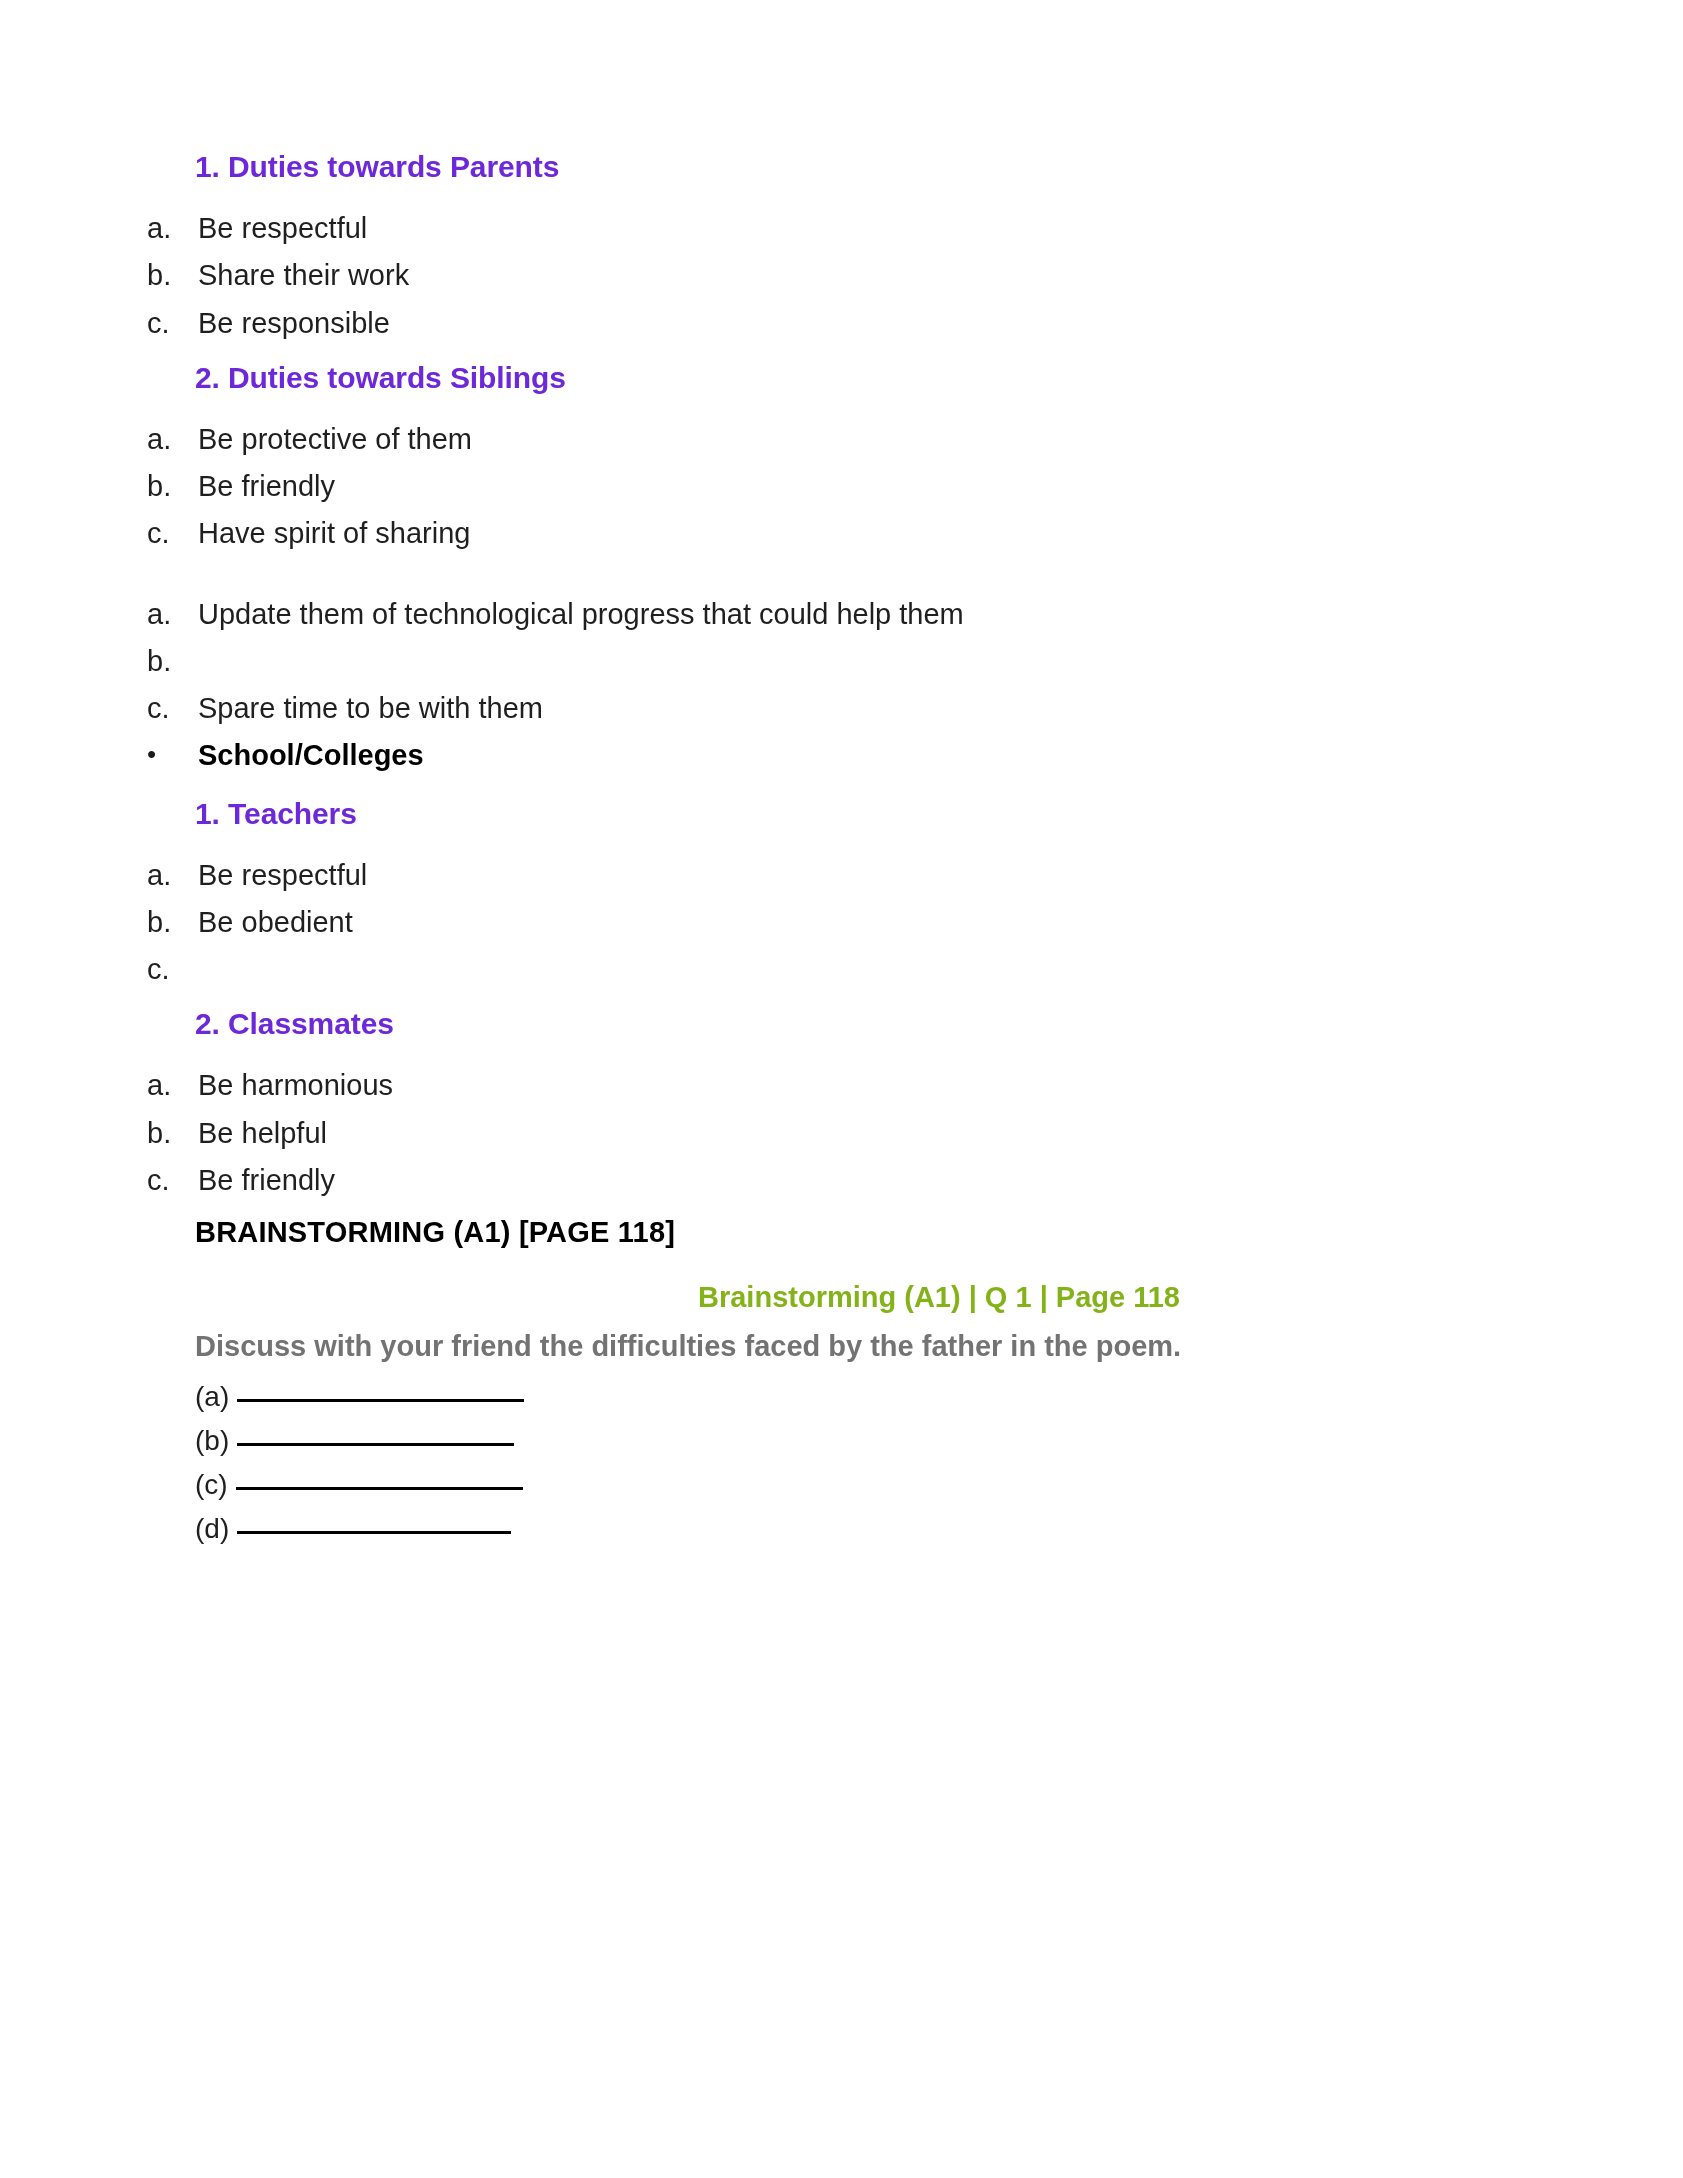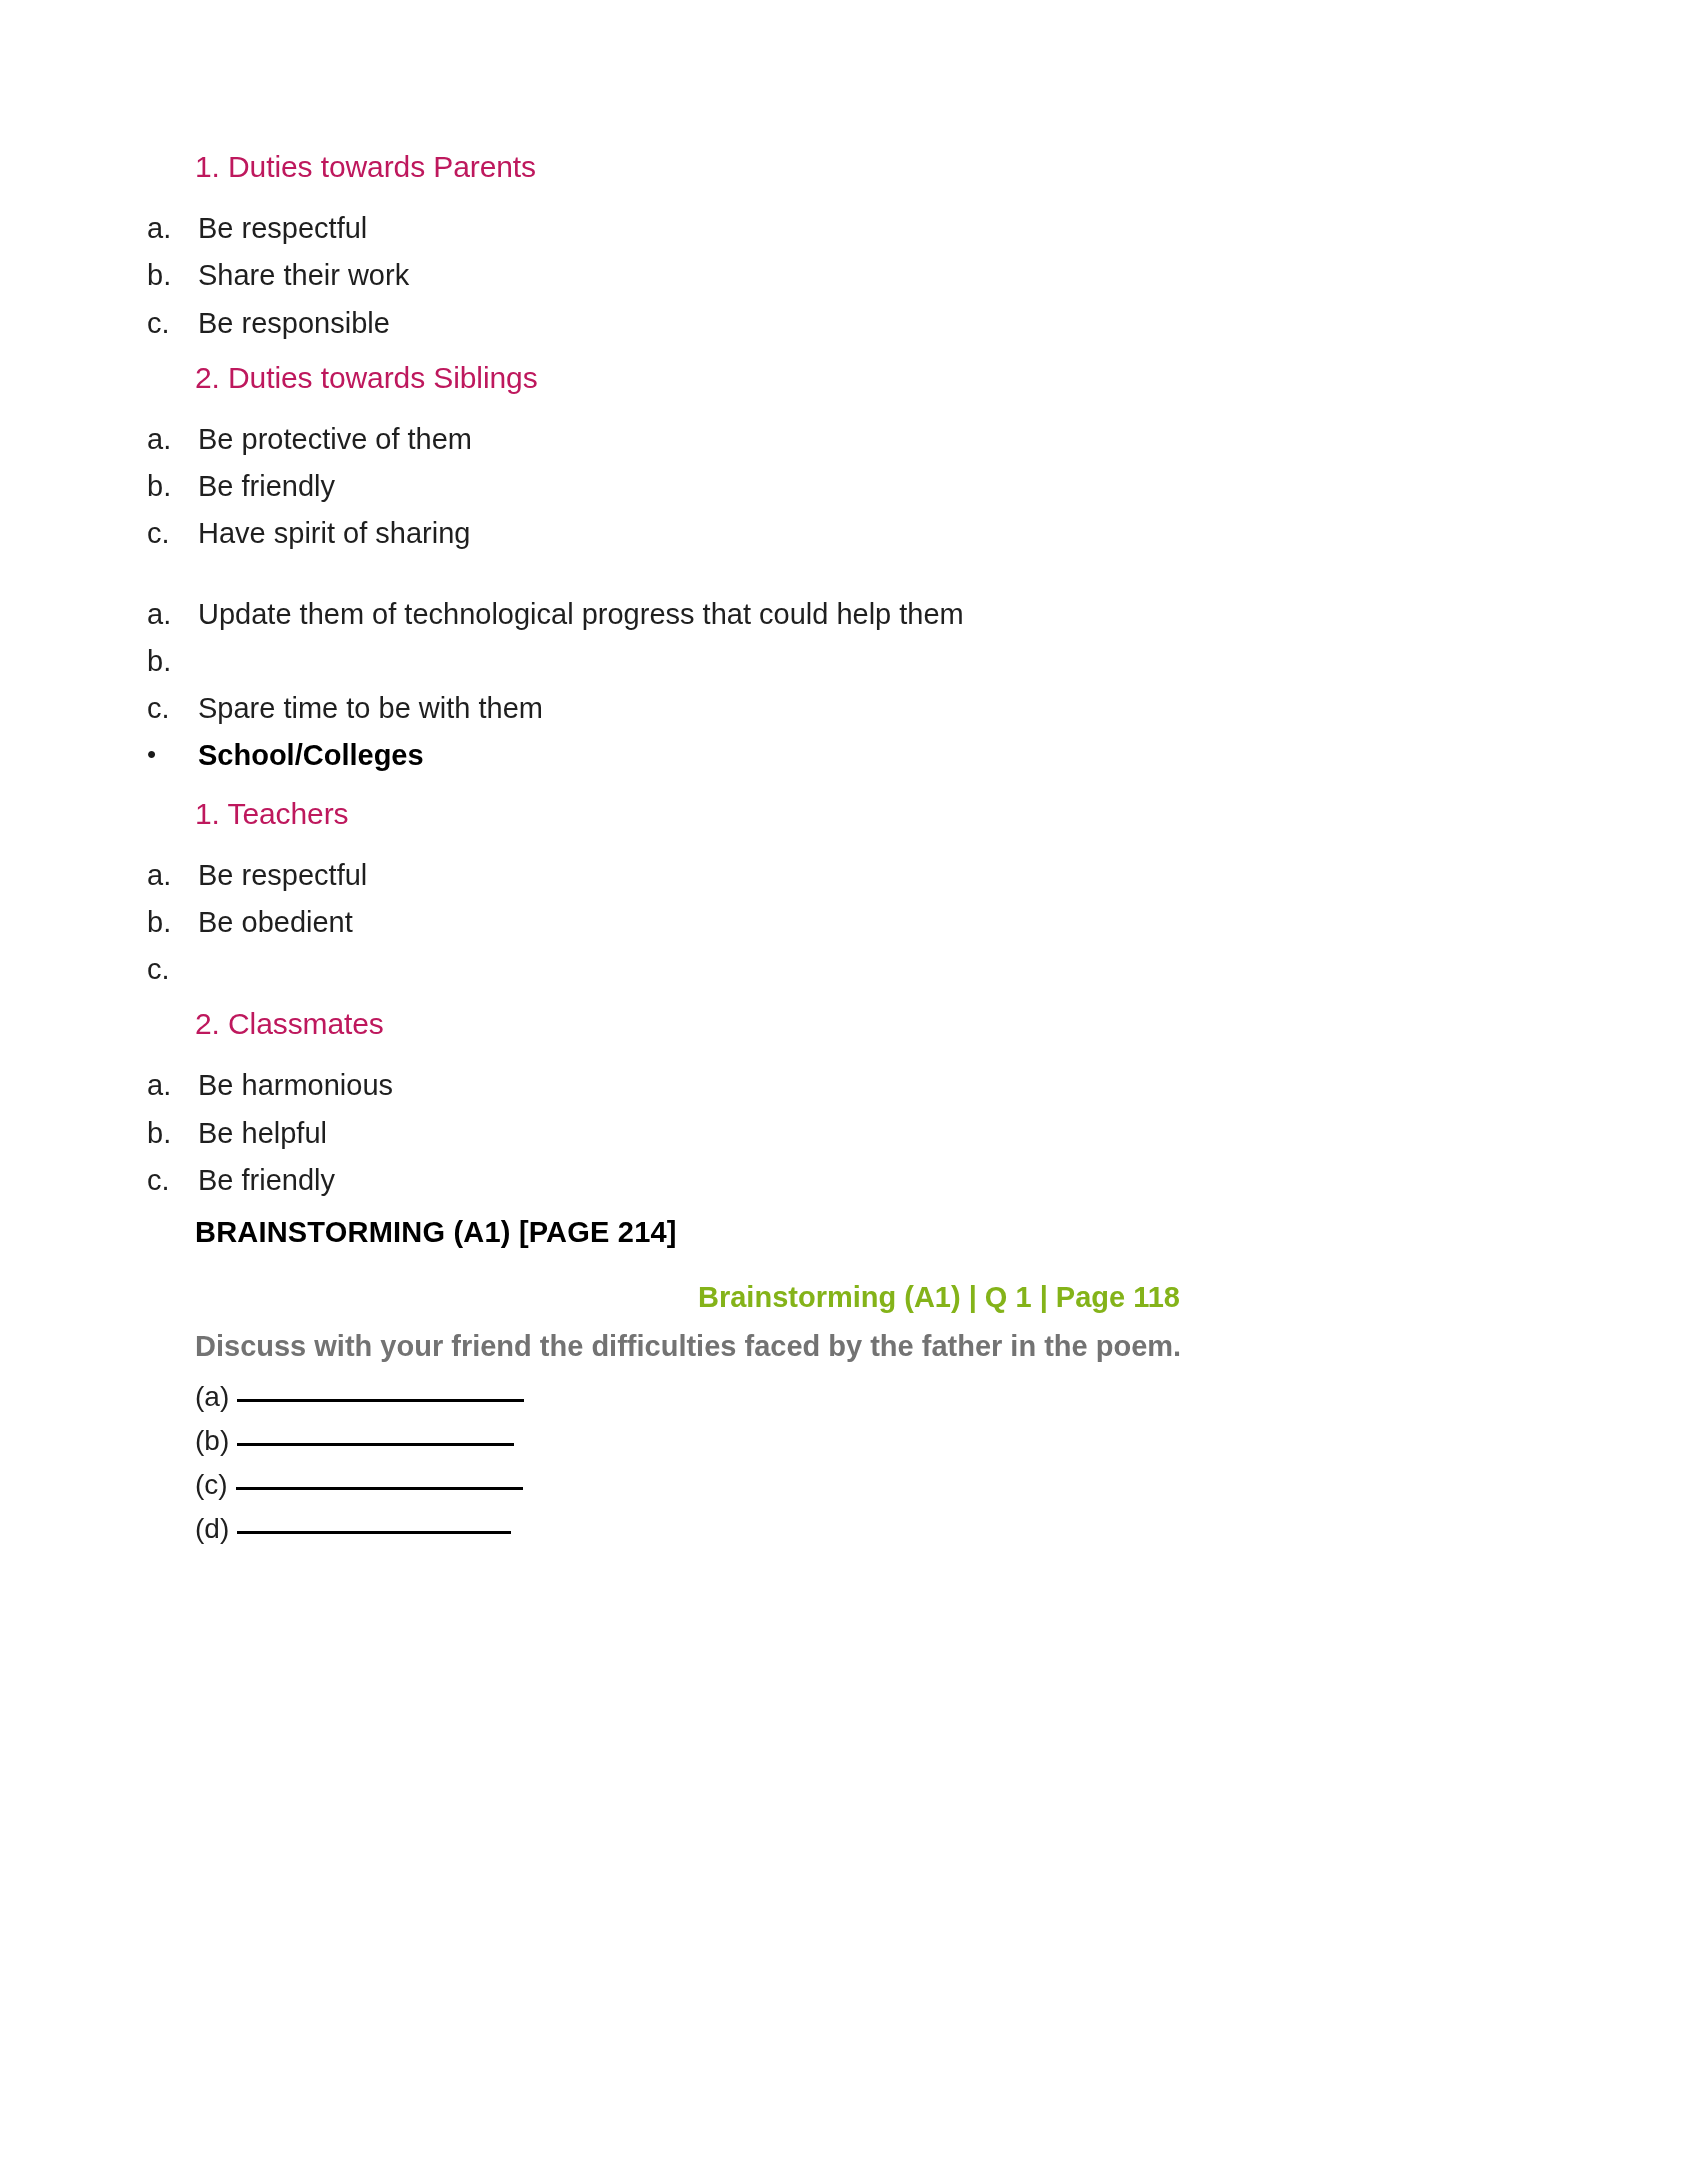--- a/index.html
+++ b/index.html
@@ -24,22 +24,22 @@
     position: absolute;
     left: 0;
     top: 0;
     width: 1683px;
     padding: 0;
   }
 
   
   .sub-heading {
     font-size: 30px;
-    font-weight: normal;
-    color: #be185d;
+    font-weight: bold;
+    color: #6d28d9;
     margin: 0;
     padding: 0 0 0 195px;
     letter-spacing: -0.1px;
     line-height: 1.2;
   }
 
   
   .lettered-item {
     display: flex;
     align-items: flex-start;
@@ -227,21 +227,21 @@
       <span class="marker">b.</span>
       <span class="text">Be helpful</span>
     </div>
     <div style="height:11px"></div>
     <div class="lettered-item">
       <span class="marker">c.</span>
       <span class="text">Be friendly</span>
     </div>
 
     <div style="height:17px"></div>
-    <div class="section-heading">BRAINSTORMING (A1) [PAGE 214]</div>
+    <div class="section-heading">BRAINSTORMING (A1) [PAGE 118]</div>
 
     <div style="height:30px"></div>
     <div class="green-ref" style="color: rgb(132, 179, 25);">Brainstorming (A1) | Q 1 | Page 118</div>
 
     <div style="height:13px"></div>
     <div class="question-prompt">Discuss with your friend the difficulties faced by the father in the poem.</div>
 
     <div style="height:17px"></div>
     <div class="blank-row">
       <span class="blank-label">(a)</span>

